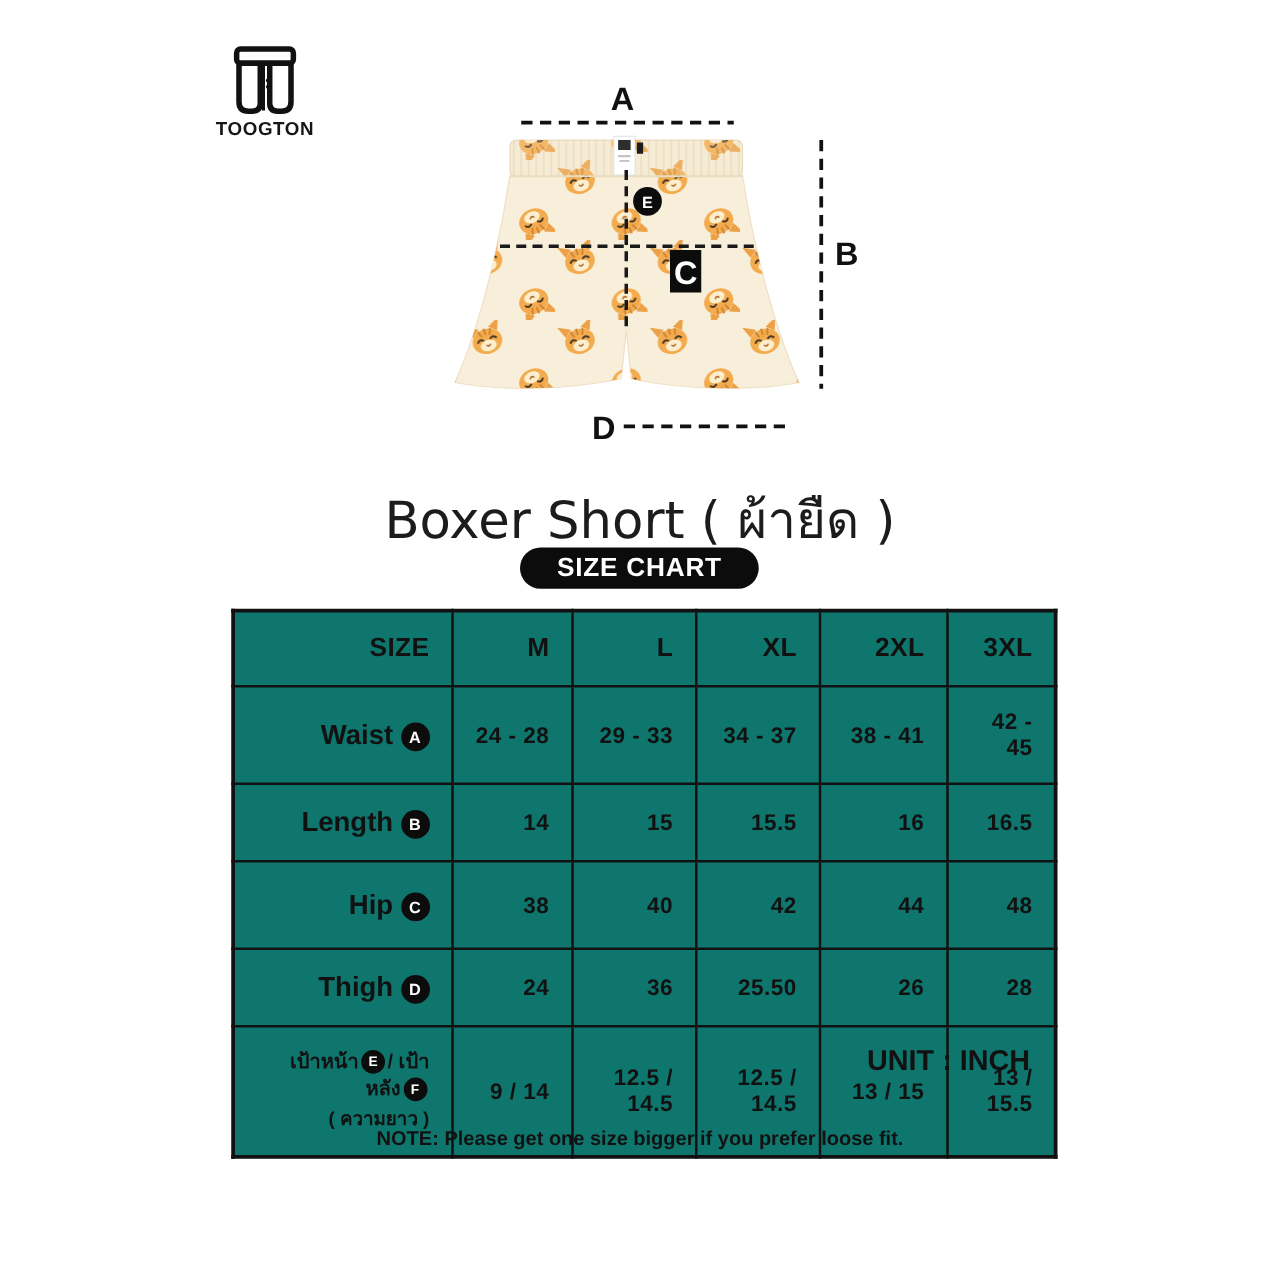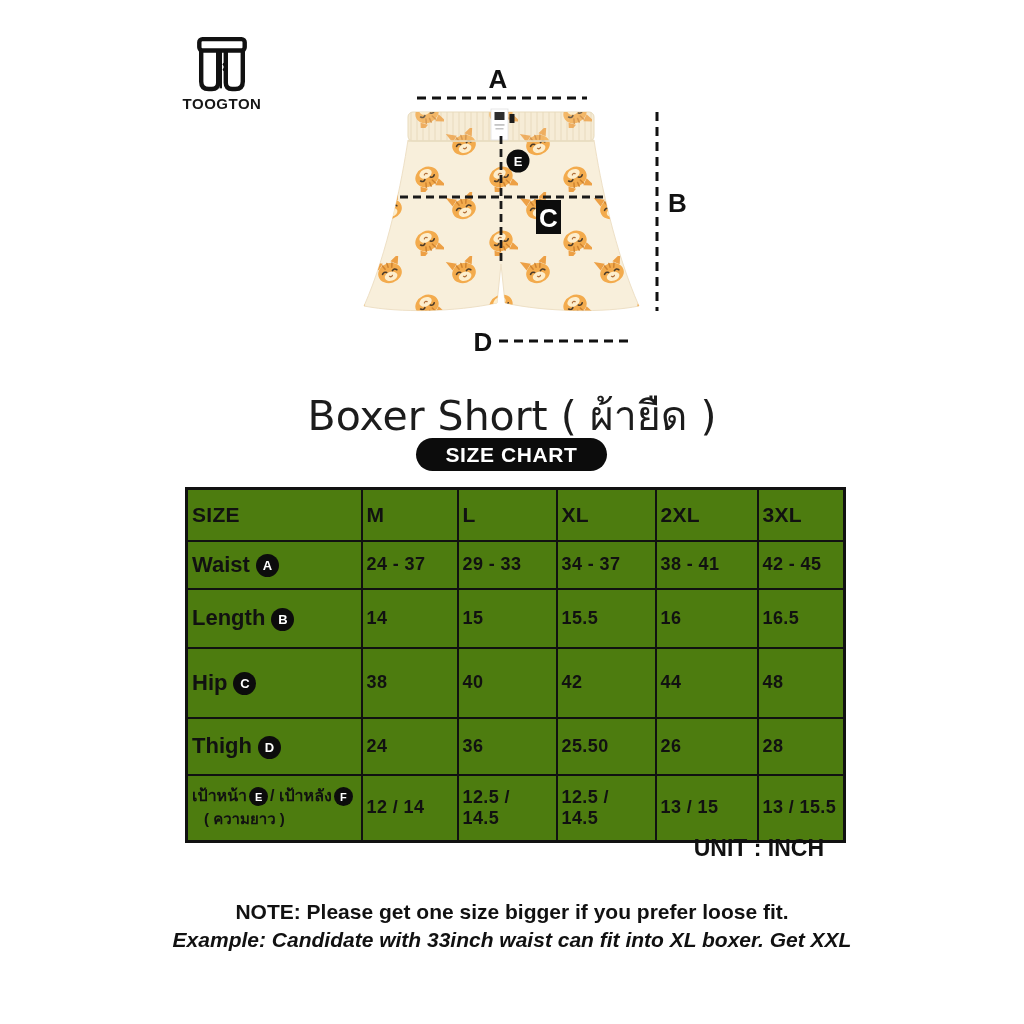--- a/index.html
+++ b/index.html
@@ -1,50 +1,50 @@
 <!DOCTYPE html>
 <html><head>
 <meta charset="utf-8">
 <style>
   html,body{margin:0;padding:0;background:#fff;}
   .canvas{position:relative;width:1024px;height:1024px;background:#ffffff;overflow:hidden;
           font-family:"Liberation Sans","DejaVu Sans",sans-serif;color:#111;}
   .abs{position:absolute;}
 
   
-  .logo{left:182px;top:36px;width:80px;text-align:center;}
+  .logo{left:172px;top:36px;width:80px;text-align:center;}
   .logo svg{display:block;margin:0 auto;}
   .brand-name{margin-top:1px;font-size:15px;font-weight:bold;letter-spacing:0.5px;color:#161616;}
 
   
   .title{left:0;top:383px;width:1024px;text-align:center;font-size:41px;
          font-family:"DejaVu Sans","Liberation Sans",sans-serif;color:#1c1c1c;}
   .pill{left:416px;top:438px;width:191px;height:33px;background:#0c0c0c;border-radius:17px;
         display:flex;align-items:center;justify-content:center;color:#fff;
         font-size:21px;font-weight:bold;letter-spacing:0.6px;}
 
   
   .size-table-wrap{left:185px;top:487px;}
   table.size-chart{border-collapse:collapse;border:3px solid #111;table-layout:fixed;}
-  table.size-chart th,table.size-chart td{border:2px solid #111;text-align:left;
-        vertical-align:middle;padding:4px;background:#4d7c0f;}
+  table.size-chart th,table.size-chart td{border:2px solid #111;text-align:right;
+        vertical-align:middle;padding:17px;background:#0f766e;}
   table.size-chart th{font-size:21px;font-weight:bold;letter-spacing:0.3px;}
   td.val{font-size:18px;font-weight:bold;letter-spacing:0.4px;}
   td.lbl{font-size:22px;font-weight:bold;}
   .badge{display:inline-flex;align-items:center;justify-content:center;width:23px;height:23px;
          border-radius:50%;background:#0c0c0c;color:#fff;font-size:13px;font-weight:bold;
          vertical-align:middle;margin-left:6px;}
   .badge.sm{width:19px;height:19px;font-size:11px;margin-left:2px;margin-right:2px;}
   .thai-lbl{font-size:16px;font-weight:bold;line-height:22px;}
   .thai-line2{font-size:15px;font-weight:bold;margin-left:12px;}
 
   .unit{left:524px;top:835px;width:300px;text-align:right;font-size:23px;font-weight:bold;}
 
   .note{left:0;top:898px;width:1024px;text-align:center;line-height:28px;}
-  .note-main{font-size:21px;font-weight:bold;}
+  .note-main{font-size:16px;font-weight:bold;}
   .note-example{font-size:21px;font-weight:bold;font-style:italic;}
 
   .diagram{left:340px;top:60px;width:380px;height:300px;}
   .mletter{font-family:"Liberation Sans","DejaVu Sans",sans-serif;font-weight:bold;
            font-size:26px;fill:#111;}
 </style>
 </head>
 <body>
 
 <div class="canvas">
@@ -139,21 +139,21 @@
           <th>M</th>
           <th>L</th>
           <th>XL</th>
           <th>2XL</th>
           <th>3XL</th>
         </tr>
       </thead>
       <tbody>
         <tr style="height:48px">
           <td class="lbl"><span>Waist</span><span class="badge">A</span></td>
-          <td class="val">24 - 37</td>
+          <td class="val">24 - 28</td>
           <td class="val">29 - 33</td>
           <td class="val">34 - 37</td>
           <td class="val">38 - 41</td>
           <td class="val">42 - 45</td>
         </tr>
         <tr style="height:59px">
           <td class="lbl"><span>Length</span><span class="badge">B</span></td>
           <td class="val">14</td>
           <td class="val">15</td>
           <td class="val">15.5</td>
@@ -174,30 +174,29 @@
           <td class="val">36</td>
           <td class="val">25.50</td>
           <td class="val">26</td>
           <td class="val">28</td>
         </tr>
         <tr style="height:67px">
           <td class="lbl">
             <div class="thai-lbl"><span>เป้าหน้า</span><span class="badge sm">E</span><span>/ เป้าหลัง</span><span class="badge sm">F</span></div>
             <div class="thai-line2">( ความยาว )</div>
           </td>
-          <td class="val">12 / 14</td>
+          <td class="val">9 / 14</td>
           <td class="val">12.5 / 14.5</td>
           <td class="val">12.5 / 14.5</td>
           <td class="val">13 / 15</td>
           <td class="val">13 / 15.5</td>
         </tr>
       </tbody>
     </table>
   </div>
 
   <div class="abs unit">UNIT : INCH</div>
 
   <div class="abs note">
     <div class="note-main">NOTE: Please get one size bigger if you prefer loose fit.</div>
-    <div class="note-example">Example: Candidate with 33inch waist can fit into XL boxer. Get XXL</div>
   </div>
 
 </div>
 
 </body></html>

